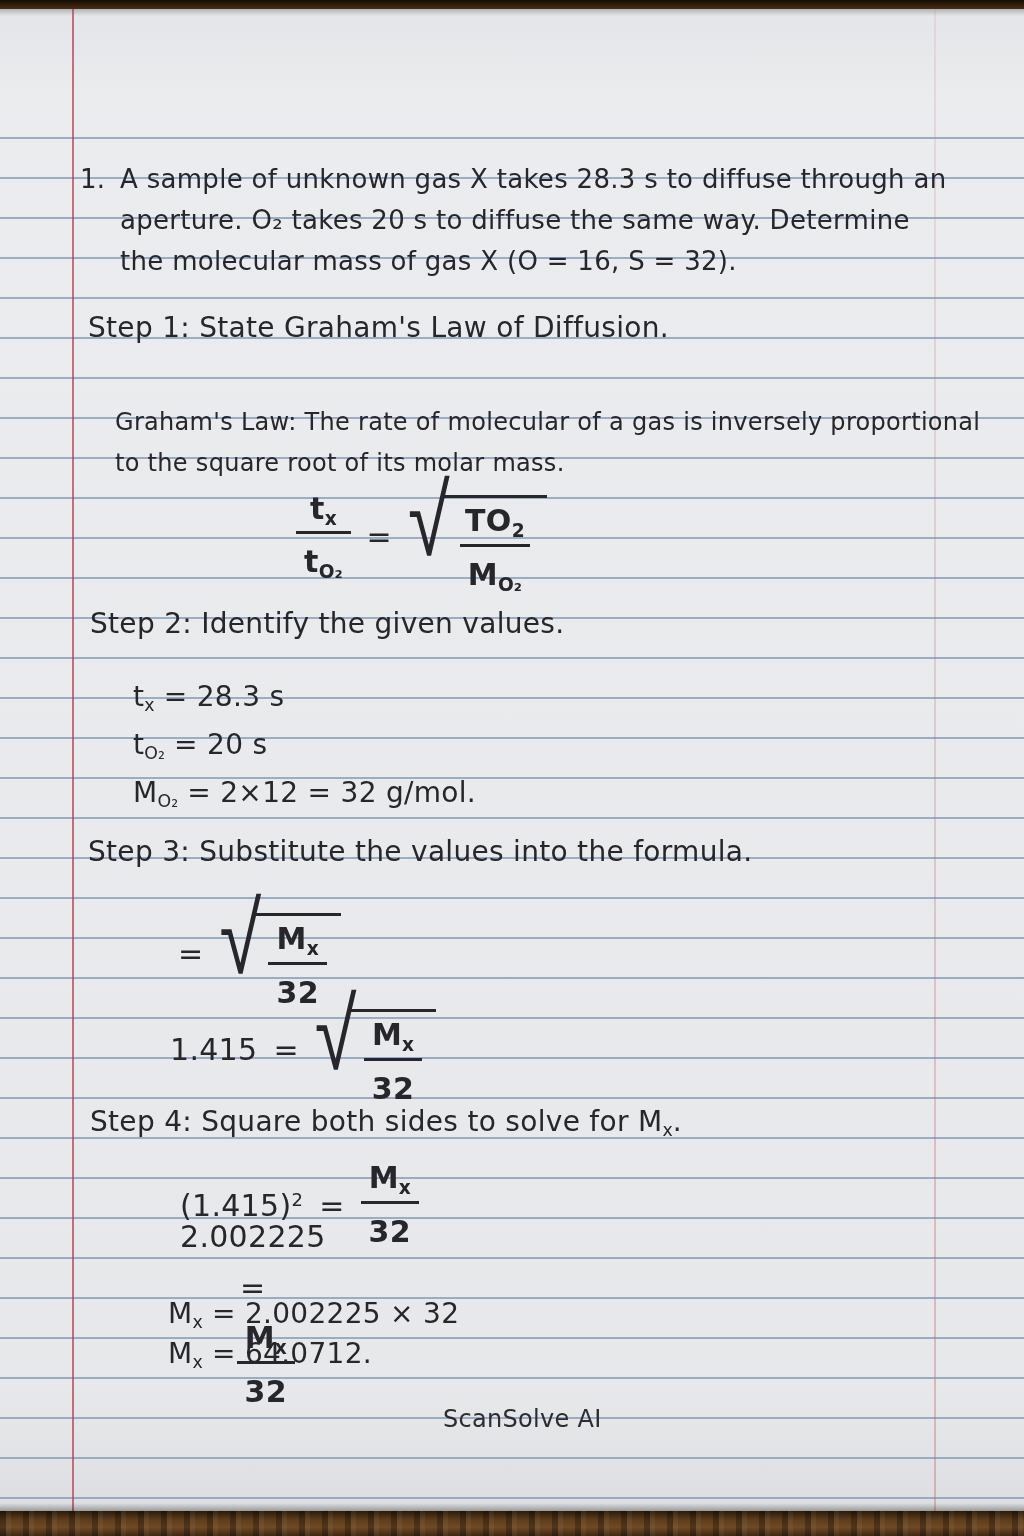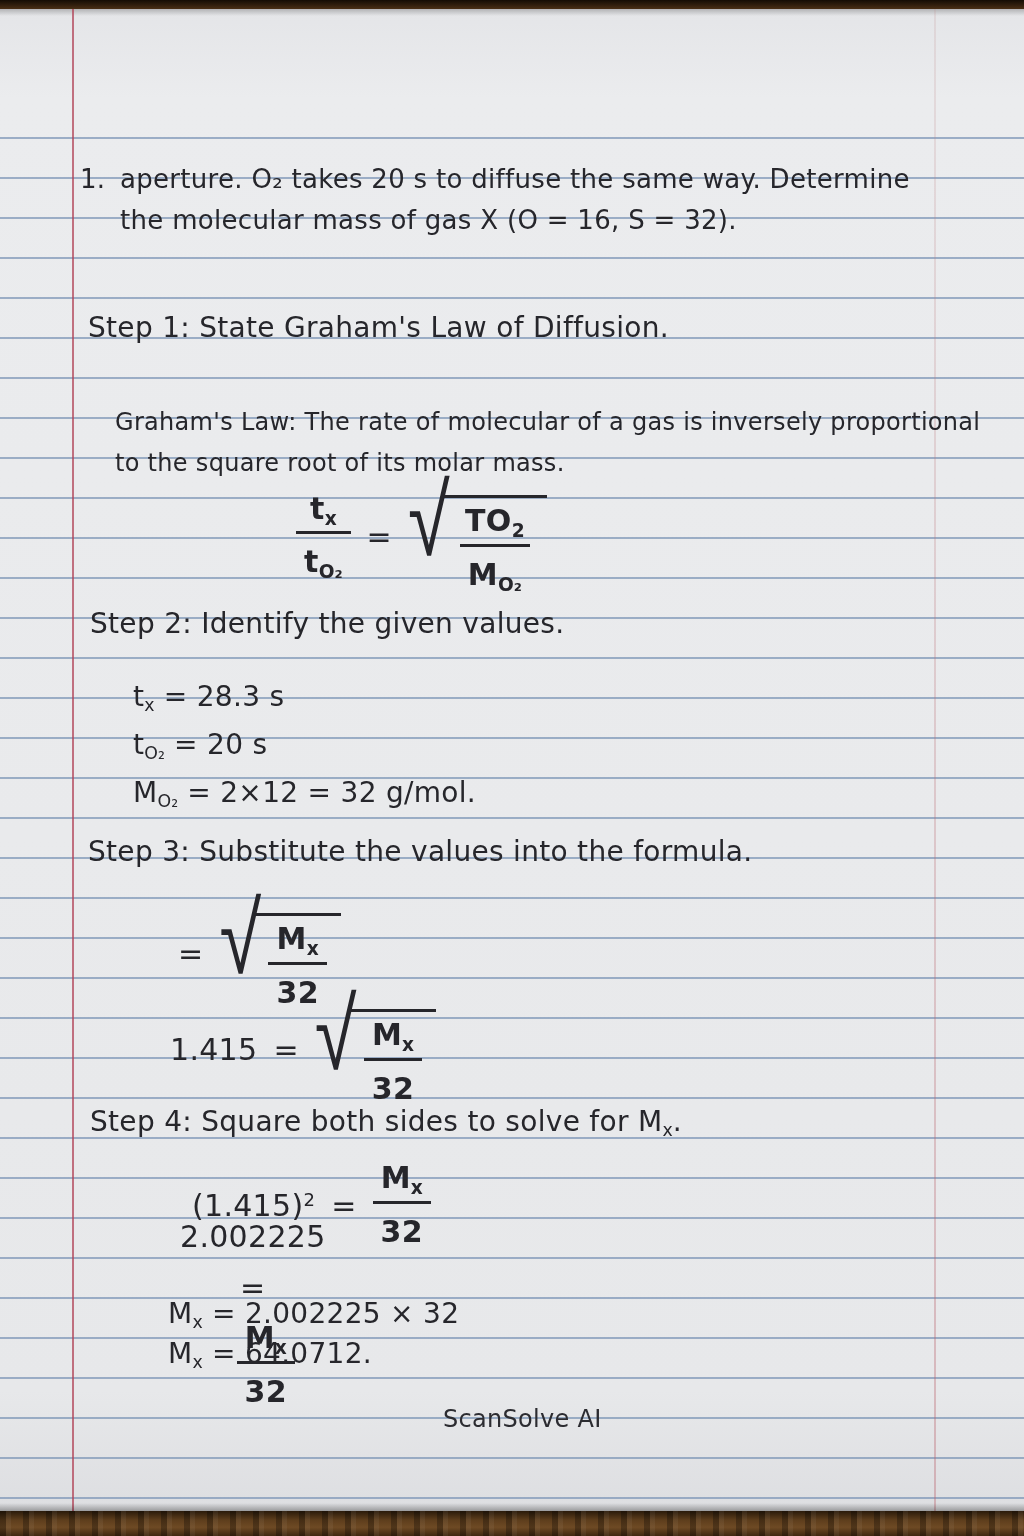--- a/index.html
+++ b/index.html
@@ -57,20 +57,21 @@
   <div class="wood-top"></div>
 
   <div class="paper">
     <div class="rules"></div>
     <div class="margin-line"></div>
     <div class="crease"></div>
 
     <div class="hw problem">
       <span class="pnum">1.</span>
       <div class="pbody">
+        <div class="pline">A sample of unknown gas X takes 28.3 s to diffuse through an</div>
         <div class="pline">aperture. O₂ takes 20 s to diffuse the same way. Determine</div>
         <div class="pline">the molecular mass of gas X (O = 16, S = 32).</div>
       </div>
     </div>
 
     <div class="hw heading" style="top:302px;left:88px;">Step 1: State Graham's Law of Diffusion.</div>
 
     <div class="hw law">
       <div class="lline">Graham's Law: The rate of molecular of a gas is inversely proportional</div>
       <div class="lline">to the square root of its molar mass.</div>
@@ -125,21 +126,21 @@
           <span class="frac">
             <span class="num"><span>M</span><sub>x</sub></span>
             <span class="den">32</span>
           </span>
         </span>
       </span>
     </div>
 
     <div class="hw heading" style="top:1096px;left:90px;"><span>Step 4: Square both sides to solve for M</span><sub>x</sub><span>.</span></div>
 
-    <div class="hw formula" style="top:1152px;left:192px;">
+    <div class="hw formula" style="top:1152px;left:180px;">
       <span><span>(1.415)</span><sup>2</sup></span>
       <span class="eq">=</span>
       <span class="frac">
         <span class="num"><span>M</span><sub>x</sub></span>
         <span class="den">32</span>
       </span>
     </div>
 
     <div class="hw formula" style="top:1210px;left:180px;flex-direction:column;">
       <span>2.002225</span>

